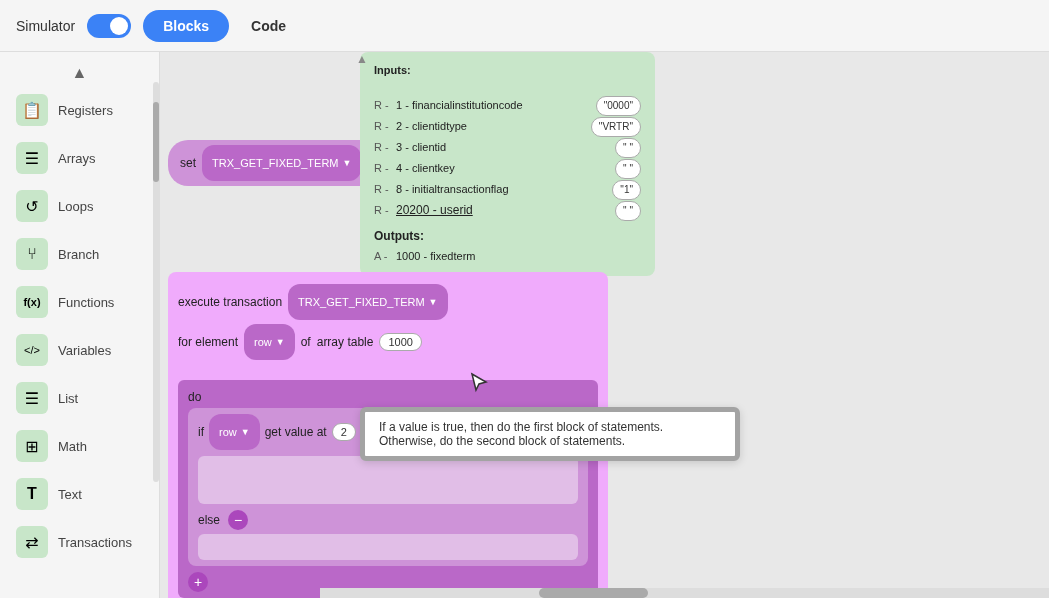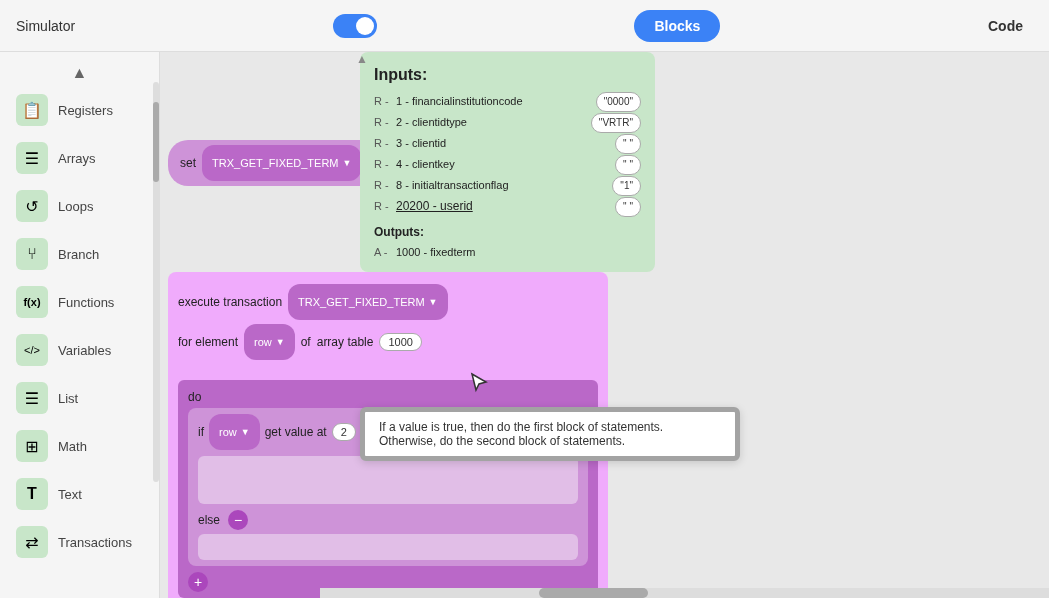--- a/index.html
+++ b/index.html
@@ -10,21 +10,21 @@
       height: 598px;
       overflow: hidden;
       display: flex;
       flex-direction: column;
     }
 
     
     .header {
       display: flex;
       align-items: center;
-      justify-content: space-between;
+      justify-content: flex-start;
       padding: 6px 16px;
       background: #f5f5f5;
       border-bottom: 1px solid #ddd;
       height: 52px;
       gap: 12px;
     }
 
     .simulator-label {
       font-size: 14px;
       color: #333;
@@ -171,22 +171,22 @@
       top: 0;
       left: 200px;
       width: 295px;
       font-size: 11px;
       color: #222;
       line-height: 1.6;
     }
 
     .info-card-title {
       font-weight: 700;
-      font-size: 16px;
-      margin-bottom: 4px;
+      font-size: 11px;
+      margin-bottom: 16px;
     }
 
     .info-row {
       display: flex;
       align-items: center;
       margin: 1px 0;
       font-size: 11px;
     }
 
     .info-prefix {

